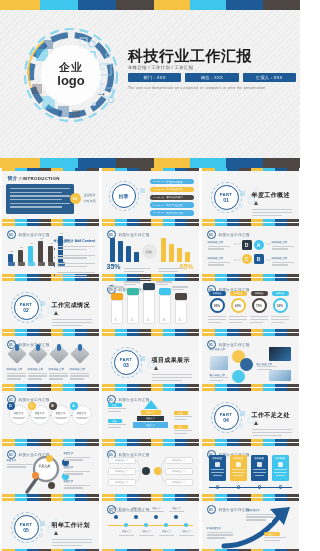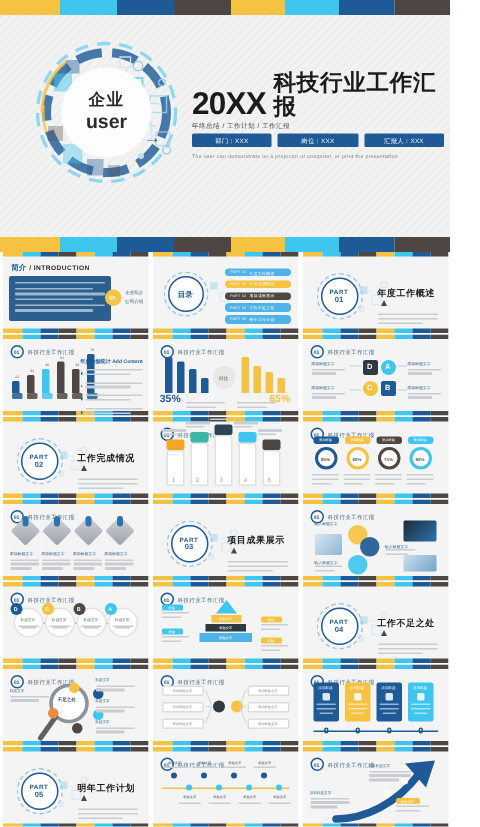--- a/index.html
+++ b/index.html
@@ -183,28 +183,27 @@
           <rect x="66" y="16" width="7" height="7" fill="none" stroke="#cfe7f6" stroke-width="0.9"></rect>
           <path d="M68 34 L82 34 M82 34 L82 47 M82 47 L92 47 M80 62 L90 62 M86 53 L86 62 M70 24 L70 34" stroke="#bcdff3" stroke-width="0.9" fill="none"></path>
           <circle cx="78" cy="22" r="3.2" fill="none" stroke="#8fc9ea" stroke-width="0.9"></circle>
           <circle cx="94" cy="33" r="2.2" fill="none" stroke="#8fc9ea" stroke-width="0.9"></circle>
           <circle cx="97" cy="78" r="2.6" fill="none" stroke="#8fc9ea" stroke-width="0.9"></circle>
           <circle cx="80" cy="82" r="2" fill="#bcdff3"></circle>
         </g>
       </svg>
       <div class="logo-circle">
         <div class="l1">企业</div>
-        <div class="l2">user</div>
+        <div class="l2">logo</div>
       </div>
     </div>
     <div class="arrow-mark">→</div>
 
     <div class="title-block">
       <div class="title-row">
-        <div class="title-year">20XX</div>
         <div class="title-main">科技行业工作汇报</div>
       </div>
       <div class="title-sub">年终总结 / 工作计划 / 工作汇报</div>
       <div class="info-row" id="info-row">
           <div class="info-box">部门：XXX</div>
           <div class="info-box">岗位：XXX</div>
           <div class="info-box">汇报人：XXX</div>
         </div>
       <div class="cover-foot">The user can demonstrate on a projector or computer, or print the presentation</div>
     </div>

